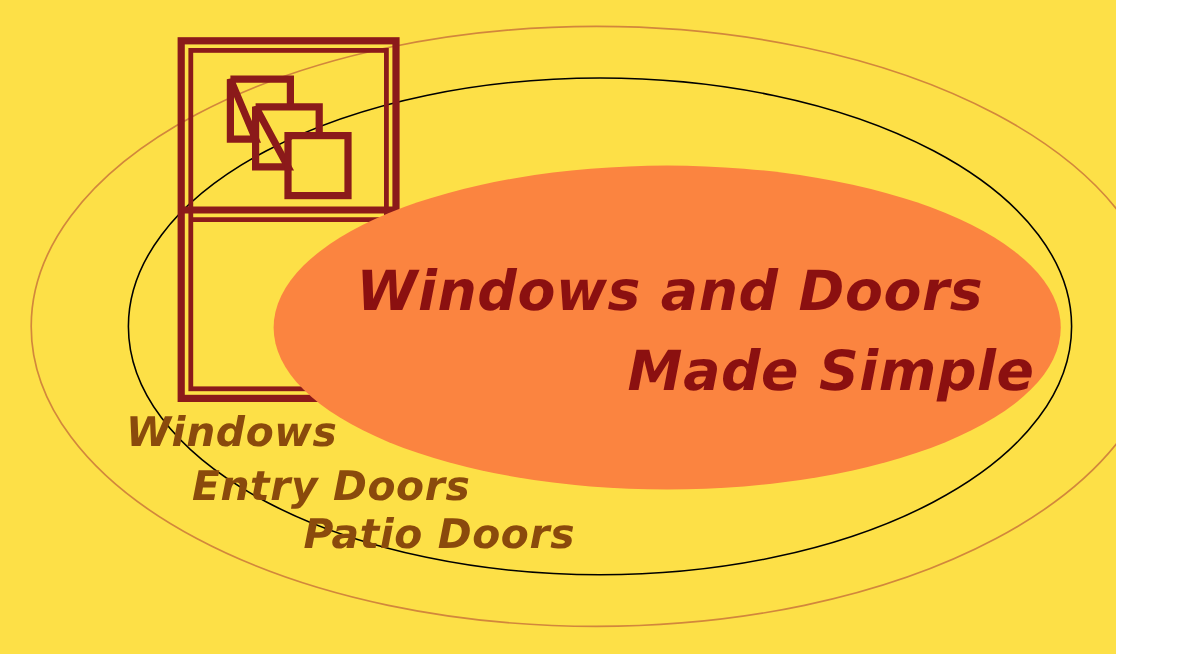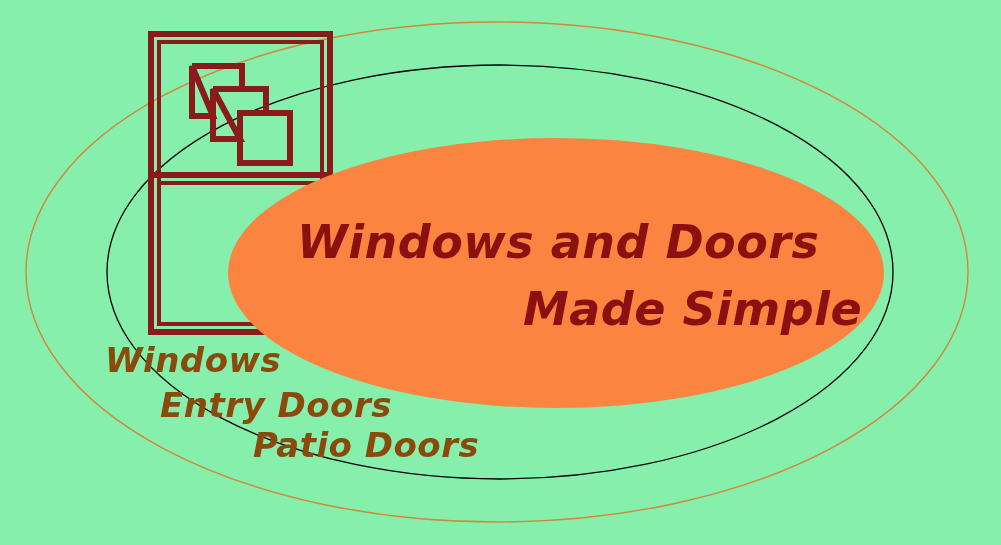--- a/index.html
+++ b/index.html
@@ -6,23 +6,23 @@
   html, body {
     margin: 0;
     padding: 0;
     background: #ffffff;
   }
   body {
     font-family: "DejaVu Sans", sans-serif;
   }
   #logo-canvas {
     position: relative;
-    width: 1001px;
+    width: 930px;
     height: 545px;
-    background: #86efac;
+    background: #fde047;
     overflow: hidden;
   }
   #logo-canvas svg.layer {
     position: absolute;
     top: 0;
     left: 0;
     width: 1001px;
     height: 545px;
     display: block;
   }

